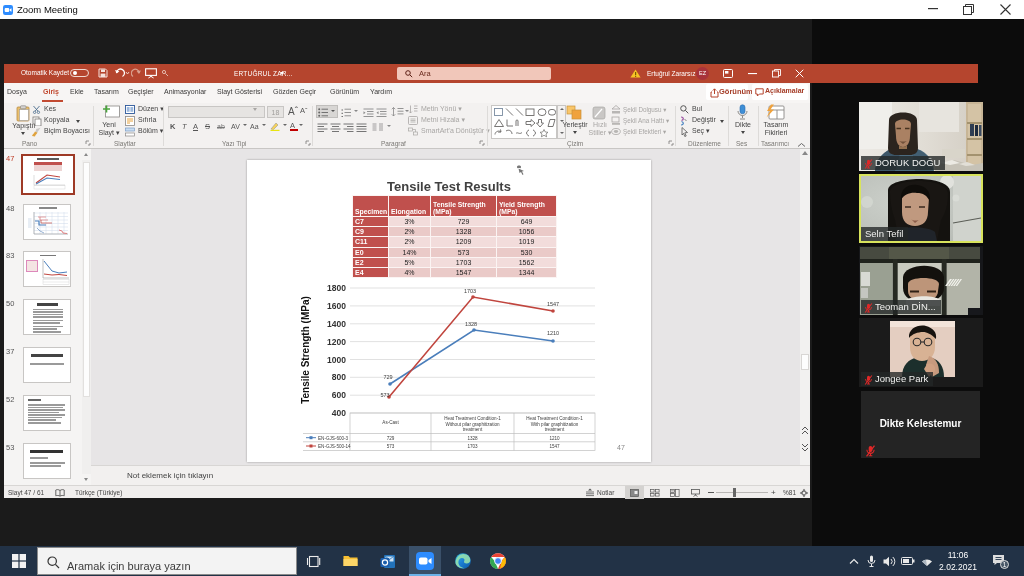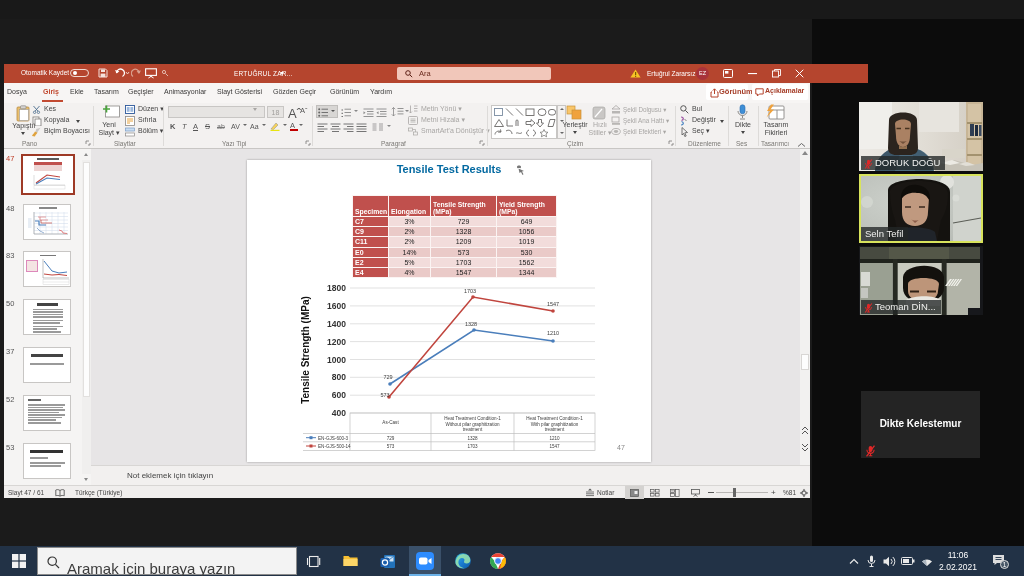--- a/index.html
+++ b/index.html
@@ -7,21 +7,21 @@
 .abs { position:absolute; }
 #stage { position:relative; width:1024px; height:576px; background:#191919; }
 
 #zoombar { left:0; top:0; width:1024px; height:19px; background:#ffffff; }
 #zoombar .ztitle { left:17px; top:4px; font-size:9.5px; color:#0b0b0b; }
 
 #darkleft { left:0; top:19px; width:812px; height:527px; background:#1b1b1b; }
 #darkright { left:812px; top:19px; width:212px; height:527px; background:#0c0c0c; }
 
 #ppt { left:4px; top:64px; width:806px; height:434px; background:#f3f1f0; }
-#ppt-title { left:0; top:0; width:864px; height:19px; background:#b5452e; }
+#ppt-title { left:0; top:0; width:974px; height:19px; background:#b5452e; }
 #tabrow { left:0; top:19px; width:806px; height:20px; background:#f7f5f4; }
 .tab { position:absolute; top:5px; font-size:7px; color:#3b3a39; }
 #ribbon { left:0; top:39px; width:806px; height:46px; background:#f3f1f0; border-bottom:1px solid #c8c6c4; }
 .glabel { position:absolute; top:37px; font-size:6.5px; color:#7a7874; }
 .gsep { position:absolute; top:3px; width:1px; height:40px; background:#dddbd9; }
 
 #panel { left:0; top:85px; width:78px; height:336px; background:#f5f4f3; }
 #panel-scroll { left:78px; top:85px; width:9px; height:336px; background:#f0efee; }
 #canvas { left:87px; top:85px; width:709px; height:336px; background:#e7e5e6; }
 #canvas-scroll { left:796px; top:85px; width:10px; height:336px; background:#f2f1f0; }
@@ -43,20 +43,38 @@
 #taskbar { left:0; top:546px; width:1024px; height:30px; background:#223246; }
 .thumb { left:19px; width:48px; height:36px; background:#fff; border:1px solid #c8c6c4; }
 .tl { left:9px; width:30px; height:1.5px; background:#9a9a9a; }
 </style>
 </head>
 <body>
 <div id="stage">
   <div class="abs" id="darkleft"></div>
   <div class="abs" id="darkright"></div>
 
+  <div class="abs" id="zoombar">
+    <svg class="abs" style="left:3px;top:5px" width="10" height="10" viewBox="0 0 12 12">
+        <rect x="0" y="0" width="12" height="12" rx="2.6" fill="#2d8cff"></rect>
+        <rect x="2" y="3.6" width="5.4" height="4.8" rx="1.2" fill="#fff"></rect>
+        <path d="M8 5.2 L10.2 3.8 V8.2 L8 6.8 Z" fill="#fff"></path>
+      </svg>
+    <div class="abs ztitle">Zoom Meeting</div>
+    <svg class="abs" style="left:928px;top:8px" width="10" height="2">
+        <rect width="10" height="1.2" fill="#333"></rect>
+      </svg>
+    <svg class="abs" style="left:963px;top:4px" width="11" height="11" viewBox="0 0 11 11">
+        <rect x="0.5" y="2.5" width="8" height="8" fill="none" stroke="#333"></rect>
+        <path d="M2.5 2.5 V0.5 H10.5 V8.5 H8.5" fill="none" stroke="#333"></path>
+      </svg>
+    <svg class="abs" style="left:1000px;top:4px" width="11" height="11" viewBox="0 0 11 11">
+        <path d="M0.5 0.5 L10.5 10.5 M10.5 0.5 L0.5 10.5" stroke="#333" stroke-width="1.1"></path>
+      </svg>
+  </div>
 
   <div class="abs" id="ppt">
     <div class="abs" id="ppt-title">
       <div class="abs" style="left:17px;top:5px;font-size:6.5px;color:#fff;">Otomatik Kaydet</div>
       <div class="abs" style="left:66px;top:5px;width:19px;height:8px;border:1px solid #f0d9d2;border-radius:4.5px;">
           <div class="abs" style="left:1.5px;top:1px;width:4px;height:4px;background:#fff;border-radius:50%;"></div>
         </div>
       <svg class="abs" style="left:94px;top:4px" width="10" height="10" viewBox="0 0 10 10">
           <path d="M1 1 H7.5 L9 2.5 V9 H1 Z" fill="none" stroke="#f5e2dc" stroke-width="1"></path>
           <rect x="3" y="1.5" width="4" height="2.5" fill="#f5e2dc"></rect>
@@ -196,21 +214,21 @@
           <rect x="0.5" y="1" width="9" height="3" fill="#c9ddf2" stroke="#7a9cc6" stroke-width="0.7"></rect>
           <rect x="0.5" y="6" width="9" height="3" fill="#fff" stroke="#8a8886" stroke-width="0.7"></rect>
         </svg>
       <div class="abs" style="left:134px;top:24px;font-size:7px;color:#444;">Bölüm ▾</div>
       <div class="glabel" style="left:110px;">Slaytlar</div>
       <div class="gsep" style="left:159px;"></div>
 
       <div class="abs" style="left:164px;top:3px;width:97px;height:12px;background:#e6e4e2;border:1px solid #c8c6c4;"></div>
       <div class="abs" style="left:249px;top:5px;width:0;height:0;border-left:2.5px solid transparent;border-right:2.5px solid transparent;border-top:3px solid #a8a6a4;"></div>
       <div class="abs" style="left:263px;top:3px;width:17px;height:12px;background:#e6e4e2;border:1px solid #c8c6c4;color:#a09e9c;font-size:7px;text-align:center;line-height:11px;">18</div>
-      <div class="abs" style="left:284px;top:3px;font-size:13px;color:#555;">Aˆ</div>
+      <div class="abs" style="left:284px;top:3px;font-size:10px;color:#555;">Aˆ</div>
       <div class="abs" style="left:296px;top:3px;font-size:7.5px;color:#555;">Aˇ</div>
       <div class="abs" style="left:166px;top:19px;font-size:7.5px;color:#555;font-weight:bold;">K</div>
       <div class="abs" style="left:178px;top:19px;font-size:7.5px;color:#555;font-style:italic;">T</div>
       <div class="abs" style="left:189px;top:19px;font-size:7.5px;color:#555;text-decoration:underline;">A</div>
       <div class="abs" style="left:201px;top:19px;font-size:7.5px;color:#555;text-decoration:line-through;">S</div>
       <div class="abs" style="left:213px;top:19.5px;font-size:7px;color:#777;text-decoration:line-through;">ab</div>
       <div class="abs" style="left:227px;top:19.5px;font-size:7px;color:#555;">AV</div>
       <div class="abs" style="left:239px;top:21px;width:0;height:0;border-left:2px solid transparent;border-right:2px solid transparent;border-top:2.5px solid #666;"></div>
       <div class="abs" style="left:246px;top:19.5px;font-size:7px;color:#555;">Aa</div>
       <div class="abs" style="left:258px;top:21px;width:0;height:0;border-left:2px solid transparent;border-right:2px solid transparent;border-top:2.5px solid #666;"></div>
@@ -486,21 +504,21 @@
       <div class="abs" style="left:0;top:0;width:9px;height:11px;background:#f5f4f3;">
           <div class="abs" style="left:2px;top:4px;width:0;height:0;border-left:2.5px solid transparent;border-right:2.5px solid transparent;border-bottom:3px solid #888;"></div>
         </div>
       <div class="abs" style="left:1px;top:13px;width:7px;height:235px;background:#fdfdfd;border:1px solid #e2e0de;"></div>
       <div class="abs" style="left:0;top:325px;width:9px;height:11px;background:#f5f4f3;">
           <div class="abs" style="left:2px;top:4px;width:0;height:0;border-left:2.5px solid transparent;border-right:2.5px solid transparent;border-top:3px solid #888;"></div>
         </div>
     </div>
     <div class="abs" id="canvas">
       <div class="abs" id="slide">
-        <div class="abs" style="left:0;top:3px;width:404px;text-align:center;font-size:11px;font-weight:bold;color:#0369a1;">Tensile Test Results</div>
+        <div class="abs" style="left:0;top:19px;width:404px;text-align:center;font-size:13px;font-weight:bold;color:#404040;">Tensile Test Results</div>
         <svg class="abs" style="left:267px;top:4px" width="12" height="14" viewBox="0 0 12 14">
             <path d="M5 1 v3 M3 2.2 l4 1.6 M3 3.8 l4 -1.6" stroke="#555" stroke-width="0.8" fill="none"></path>
             <path d="M4.5 4.5 L5.5 9 L7 8 L8.5 11 L9.5 10.3 L8 7.5 L10 7 Z" fill="#777"></path>
           </svg>
 
         <table id="ttab" class="abs" style="left:105px;top:35px;">
           <tbody>
               <tr class="hd">
                 <td style="width:36px;">Specimen</td>
                 <td style="width:42px;">Elongation</td>
@@ -777,20 +795,39 @@
       <path d="M49 38 C49 30 80 30 80 38 L79 45 C79 52 72 55 64 55 C56 55 49 52 49 45 Z" fill="#bd9579"></path>
       <path d="M51 45.5 L60 45.5 M68 45.5 L77 45.5" stroke="#2e2015" stroke-width="2"></path>
       <path d="M47 54 C55 49 76 49 81 54 L81 60 L47 60 Z" fill="#e9e7e1"></path>
     </svg>
     <div class="vlabel" style="padding-left:14px;">Teoman DİN...<svg class="abs micico" width="9" height="10" viewBox="0 0 9 10">
           <rect x="3" y="0.8" width="3" height="5" rx="1.5" fill="#e02828"></rect>
           <path d="M1.5 4 A3 3 0 0 0 7.5 4 M4.5 7 V9 M3 9 H6" stroke="#e02828" stroke-width="0.9" fill="none"></path>
           <path d="M7.8 0.5 L1.2 9.5" stroke="#e02828" stroke-width="1.1"></path>
         </svg></div>
   </div>
+  <div class="tile" id="t4" style="top:318px;height:69px;background:#1b1b1b;">
+    <svg class="abs" style="left:31px;top:3px;" width="65" height="56" viewBox="0 0 65 56">
+      <rect width="65" height="56" fill="#e4cec1"></rect>
+      <rect x="0" y="0" width="65" height="6" fill="#f3e4da"></rect>
+      <path d="M12 56 C12 44 19 38 26 37 L42 37 C49 39 54 45 54 56 Z" fill="#1c2f2c"></path>
+      <path d="M20 15 C20 6 45 6 45 15 L45 26 C45 35 39 40 32 40 C25 40 20 35 20 26 Z" fill="#d8b294"></path>
+      <path d="M19 17 C18 7 29 3 36 5 C43 7 47 11 46 18 C41 13 37 11 33 11 C28 11 22 13 19 17 Z" fill="#17130f"></path>
+      <circle cx="27" cy="21" r="3.8" fill="none" stroke="#2a2a2a" stroke-width="1.1"></circle>
+        <circle cx="38" cy="21" r="3.8" fill="none" stroke="#2a2a2a" stroke-width="1.1"></circle>
+        <path d="M30.8 21 L34.2 21" stroke="#2a2a2a" stroke-width="1.1"></path>
+      <path d="M39 35 C46 37 49 43 49 52 L42 56 L36 44 Z" fill="#c69a7e"></path>
+      <path d="M37 43 C42 41 46 45 45 50 L39 56 L34 48 Z" fill="#cfa183"></path>
+    </svg>
+    <div class="vlabel" style="padding-left:14px;">Jongee Park<svg class="abs micico" width="9" height="10" viewBox="0 0 9 10">
+          <rect x="3" y="0.8" width="3" height="5" rx="1.5" fill="#e02828"></rect>
+          <path d="M1.5 4 A3 3 0 0 0 7.5 4 M4.5 7 V9 M3 9 H6" stroke="#e02828" stroke-width="0.9" fill="none"></path>
+          <path d="M7.8 0.5 L1.2 9.5" stroke="#e02828" stroke-width="1.1"></path>
+        </svg></div>
+  </div>
   <div class="tile" id="t5" style="top:391px;height:67px;left:861px;width:119px;background:#242424;">
     <div class="abs" style="left:0;top:27px;width:119px;text-align:center;color:#fff;font-weight:bold;font-size:10px;">Dikte Kelestemur</div>
     <svg class="abs" style="left:4px;top:54px;" width="11" height="12" viewBox="0 0 9 10">
         <rect x="3" y="0.8" width="3" height="5" rx="1.5" fill="#e02828"></rect>
         <path d="M1.5 4 A3 3 0 0 0 7.5 4 M4.5 7 V9 M3 9 H6" stroke="#e02828" stroke-width="0.9" fill="none"></path>
         <path d="M7.8 0.5 L1.2 9.5" stroke="#e02828" stroke-width="1.1"></path>
       </svg>
   </div>
 
   <div class="abs" id="taskbar">
@@ -798,21 +835,21 @@
         <rect x="0" y="0" width="6.4" height="6.4" fill="#f2f2f2"></rect>
         <rect x="7.6" y="0" width="6.4" height="6.4" fill="#f2f2f2"></rect>
         <rect x="0" y="7.6" width="6.4" height="6.4" fill="#f2f2f2"></rect>
         <rect x="7.6" y="7.6" width="6.4" height="6.4" fill="#f2f2f2"></rect>
       </svg>
     <div class="abs" style="left:37px;top:1px;width:260px;height:28px;background:#f3f3f3;border:1px solid #8a8a8a;">
       <svg class="abs" style="left:9px;top:8px" width="13" height="13" viewBox="0 0 13 13">
           <circle cx="5.2" cy="5.2" r="4.2" fill="none" stroke="#333" stroke-width="1.2"></circle>
           <path d="M8.4 8.4 L12 12" stroke="#333" stroke-width="1.2"></path>
         </svg>
-      <div class="abs" style="left:29px;top:12px;font-size:15px;color:#3c3c3c;">Aramak için buraya yazın</div>
+      <div class="abs" style="left:29px;top:12px;font-size:11px;color:#3c3c3c;">Aramak için buraya yazın</div>
     </div>
     <svg class="abs" style="left:306px;top:9px" width="15" height="13" viewBox="0 0 15 13">
         <rect x="3.5" y="1.5" width="8.5" height="10" fill="none" stroke="#ececec" stroke-width="1.1"></rect>
         <path d="M1.5 3 V10 M13.7 3 V10" stroke="#ececec" stroke-width="1.1"></path>
       </svg>
     <svg class="abs" style="left:343px;top:9px" width="15" height="12" viewBox="0 0 15 12">
         <path d="M0.5 1 H5.5 L7 2.5 H14.5 V11 H0.5 Z" fill="#f8c032"></path>
         <path d="M0.5 4 H14.5 V11 H0.5 Z" fill="#fcd567"></path>
       </svg>
     <svg class="abs" style="left:380px;top:8px" width="16" height="15" viewBox="0 0 16 15">

